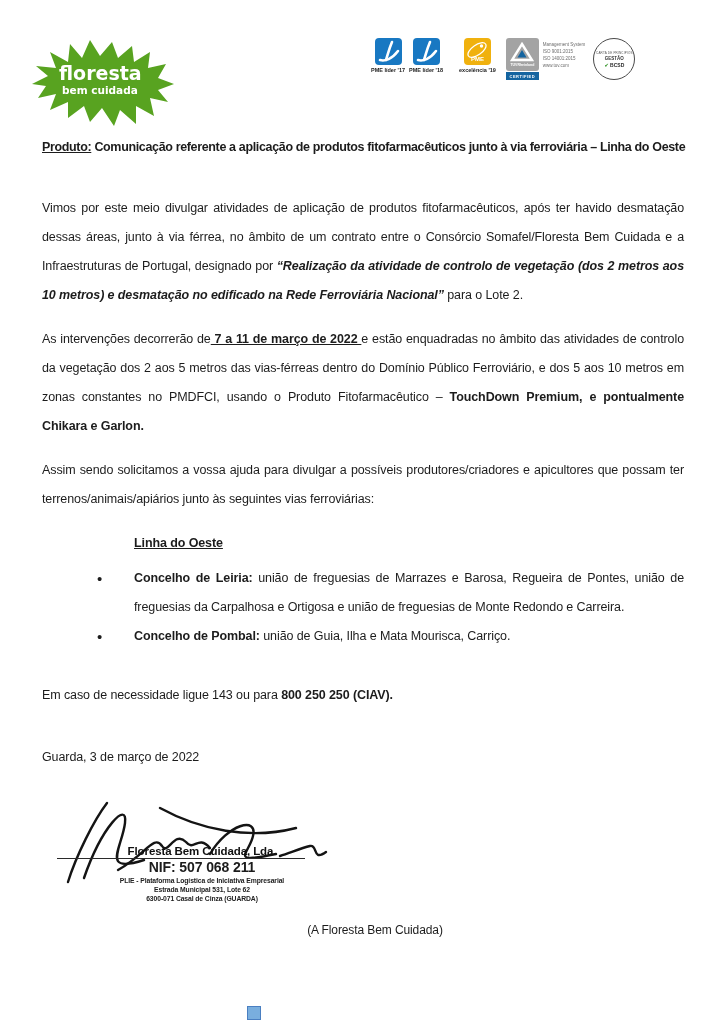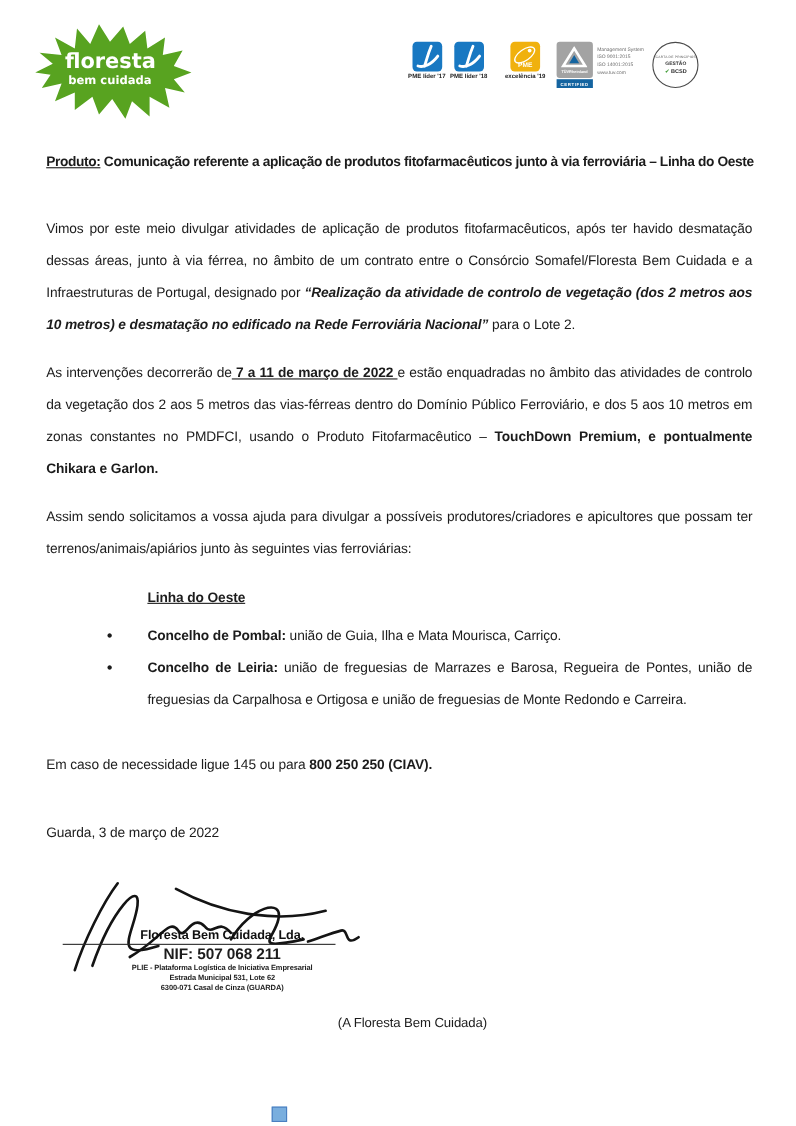--- a/index.html
+++ b/index.html
@@ -1,20 +1,20 @@
 <!DOCTYPE html>
 <html><head>
 <meta charset="utf-8">
 <style>
   html,body{margin:0;padding:0;background:#ffffff;}
   .page{position:relative;width:724px;height:1024px;background:#ffffff;overflow:hidden;
         font-family:"Liberation Sans",sans-serif;color:#1c1c1c;}
 
   
-  .logo{position:absolute;left:26px;top:18px;width:152px;height:92px;}
+  .logo{position:absolute;left:26px;top:36px;width:152px;height:92px;}
   .logo svg{display:block;}
 
   .badges{position:absolute;left:371px;top:38px;display:flex;align-items:flex-start;}
   .badge{display:flex;flex-direction:column;align-items:center;}
   .badge-label{font-size:5.5px;font-weight:bold;color:#222;margin-top:2px;white-space:nowrap;}
   .sq{width:27px;height:27px;border-radius:4px;display:flex;align-items:center;justify-content:center;}
   .sq-blue{background:#1878c2;}
   .sq-yellow{background:#f0b润0e;background:#f0b10e;}
   .gap4{width:4px;} .gap16{width:16px;} .gap10{width:10px;} .gap8{width:8px;}
 
@@ -150,25 +150,25 @@
 
     <div id="paragraphs">
         <p class="body-par"><span>Vimos por este meio divulgar atividades de aplicação de produtos fitofarmacêuticos, após ter havido desmatação dessas áreas, junto à via férrea, no âmbito de um contrato entre o Consórcio Somafel/Floresta Bem Cuidada e a Infraestruturas de Portugal, designado por </span><span style="font-weight: bold; font-style: italic;">“Realização da atividade de controlo de vegetação (dos 2 metros aos 10 metros) e desmatação no edificado na Rede Ferroviária Nacional”</span><span> para o Lote 2.</span></p>
         <p class="body-par"><span>As intervenções decorrerão de</span><span style="font-weight: bold; text-decoration: underline;"> 7 a 11 de março de 2022 </span><span>e estão enquadradas no âmbito das atividades de controlo da vegetação dos 2 aos 5 metros das vias-férreas dentro do Domínio Público Ferroviário, e dos 5 aos 10 metros em zonas constantes no PMDFCI, usando o Produto Fitofarmacêutico – </span><span style="font-weight: bold;">TouchDown Premium, e pontualmente Chikara e Garlon.</span></p>
         <p class="body-par"><span>Assim sendo solicitamos a vossa ajuda para divulgar a possíveis produtores/criadores e apicultores que possam ter terrenos/animais/apiários junto às seguintes vias ferroviárias:</span></p>
       </div>
 
     <p class="list-heading">Linha do Oeste</p>
 
     <ul class="places" id="bullets">
+        <li><b>Concelho de Leiria:</b><span> união de freguesias de Marrazes e Barosa, Regueira de Pontes, união de freguesias da Carpalhosa e Ortigosa e união de freguesias de Monte Redondo e Carreira.</span></li>
         <li><b>Concelho de Pombal:</b><span> união de Guia, Ilha e Mata Mourisca, Carriço.</span></li>
-        <li><b>Concelho de Leiria:</b><span> união de freguesias de Marrazes e Barosa, Regueira de Pontes, união de freguesias da Carpalhosa e Ortigosa e união de freguesias de Monte Redondo e Carreira.</span></li>
       </ul>
 
-    <p class="emergency"><span>Em caso de necessidade ligue 145 ou para </span><b>800 250 250 (CIAV).</b></p>
+    <p class="emergency"><span>Em caso de necessidade ligue 143 ou para </span><b>800 250 250 (CIAV).</b></p>
 
     <p class="dateline">Guarda, 3 de março de 2022</p>
 
     <div class="sig-block">
       <svg class="sig-scrawl" width="290" height="90" viewBox="0 0 290 90">
         <g fill="none" stroke="#141414" stroke-width="2.4" stroke-linecap="round">
           <path d="M18,86 C26,60 44,24 57,7"></path>
           <path d="M34,82 C52,30 78,4 75,27 C72,52 50,78 94,64"></path>
           <path d="M68,74 C96,58 104,38 112,50 C118,60 124,34 136,46 C144,56 148,38 160,52"></path>
           <path d="M110,12 C150,34 200,44 246,32"></path>

